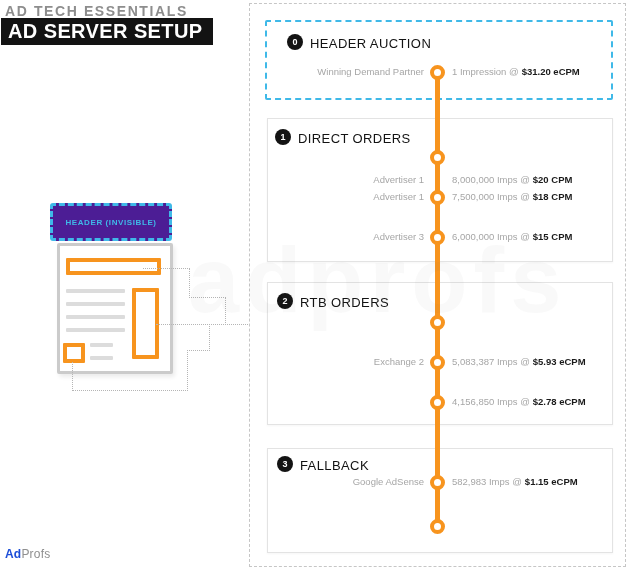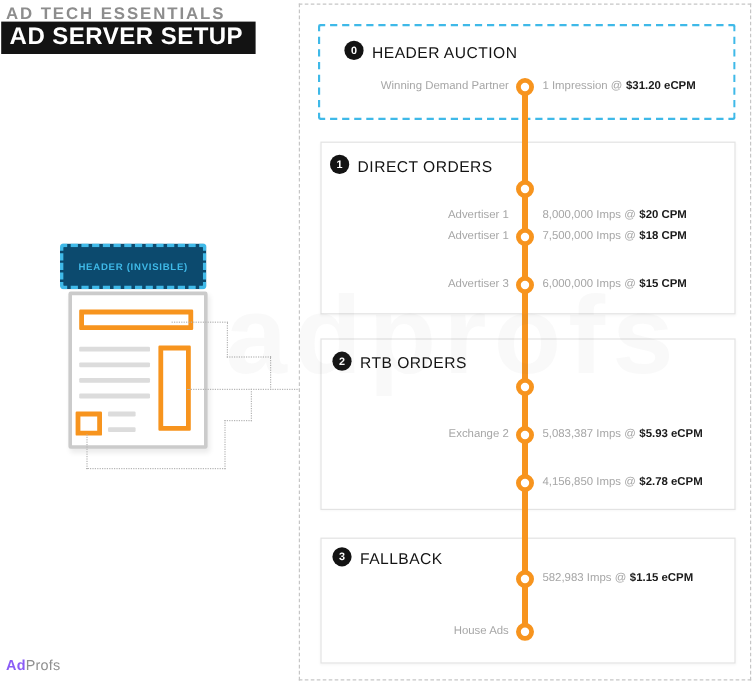--- a/index.html
+++ b/index.html
@@ -11,21 +11,21 @@
           letter-spacing:1.6px;color:#8d8d8d;}
   .title-block{position:absolute;left:1px;background:#131313;color:#fff;
                font-size:20px;font-weight:bold;letter-spacing:.4px;
                padding:2px 10px 3px 7px;line-height:22px;white-space:nowrap;}
   .tb1{top:18px;}
   .tb2{top:45px;}
 
   
   .hdr-invisible{position:absolute;left:50px;top:203px;width:122px;height:38px;
                  border:3px dashed #3fb9e8;border-radius:3px;box-sizing:border-box;
-                 display:flex;align-items:center;justify-content:center;background:#0c4a6e;}
+                 display:flex;align-items:center;justify-content:center;background:#4c1d95;}
   .hdr-invisible span{font-size:8px;font-weight:bold;color:#3fb9e8;letter-spacing:.6px;}
   .page{position:absolute;left:57px;top:243px;width:116px;height:131px;background:#fff;
         border:3px solid #cbcbcb;border-radius:2px;box-sizing:border-box;
         box-shadow:2px 3px 4px rgba(0,0,0,.08);}
   .ad-slot{position:absolute;border:4px solid #F7941E;background:#fff;box-sizing:border-box;border-radius:1px;}
   .slot-banner{left:6px;top:12px;width:95px;height:17px;}
   .slot-sky{left:72px;top:42px;width:27px;height:71px;}
   .slot-square{left:3px;top:97px;width:22px;height:20px;}
   .txt-line{position:absolute;height:4px;background:#dcdcdc;border-radius:1px;}
 
@@ -57,21 +57,21 @@
   .row-label{position:absolute;left:240px;width:184px;text-align:right;
              font-size:9.5px;color:#a6a6a6;line-height:12px;}
   .row-value{position:absolute;left:452px;font-size:9.5px;line-height:12px;white-space:nowrap;}
   .row-value .qty{color:#a6a6a6;margin-right:3px;}
   .row-value .price{color:#1a1a1a;font-weight:bold;}
 
   
   .watermark{position:absolute;left:188px;top:228px;font-size:92px;font-weight:bold;
              color:rgba(90,90,90,.04);letter-spacing:6px;pointer-events:none;z-index:9;}
   .brand{position:absolute;left:5px;top:547px;font-size:12px;letter-spacing:.2px;}
-  .brand .b1{font-weight:bold;color:#8b5cf6;text-align:center;}
+  .brand .b1{font-weight:bold;color:#1d4ed8;text-align:center;}
   .brand .b2{color:#8f8f8f;}
 </style>
 </head>
 <body>
 
 <div id="canvas">
 
   <div class="kicker">AD TECH ESSENTIALS</div>
   <div class="title-block tb1">AD SERVER SETUP</div>
 
@@ -149,24 +149,21 @@
     <span class="row-value"><span class="qty">6,000,000 Imps @</span><span class="price">$15 CPM</span></span>
   </div>
   <div class="flow-row" style="top:356px;">
     <span class="row-label">Exchange 2</span>
     <span class="row-value"><span class="qty">5,083,387 Imps @</span><span class="price">$5.93 eCPM</span></span>
   </div>
   <div class="flow-row" style="top:396px;">
     <span class="row-value"><span class="qty">4,156,850 Imps @</span><span class="price">$2.78 eCPM</span></span>
   </div>
   <div class="flow-row" style="top:476px;">
+    <span class="row-label">Google AdSense</span>
     <span class="row-value"><span class="qty">582,983 Imps @</span><span class="price">$1.15 eCPM</span></span>
-  </div>
-  <div class="flow-row" style="top:520px;">
-    <span class="row-label">House Ads</span>
-    <span class="row-value"><span class="qty"></span><span class="price"></span></span>
   </div>
 
   <div class="brand">
     <span class="b1">Ad</span><span class="b2">Profs</span>
   </div>
 
 </div>
 
 </body></html>

